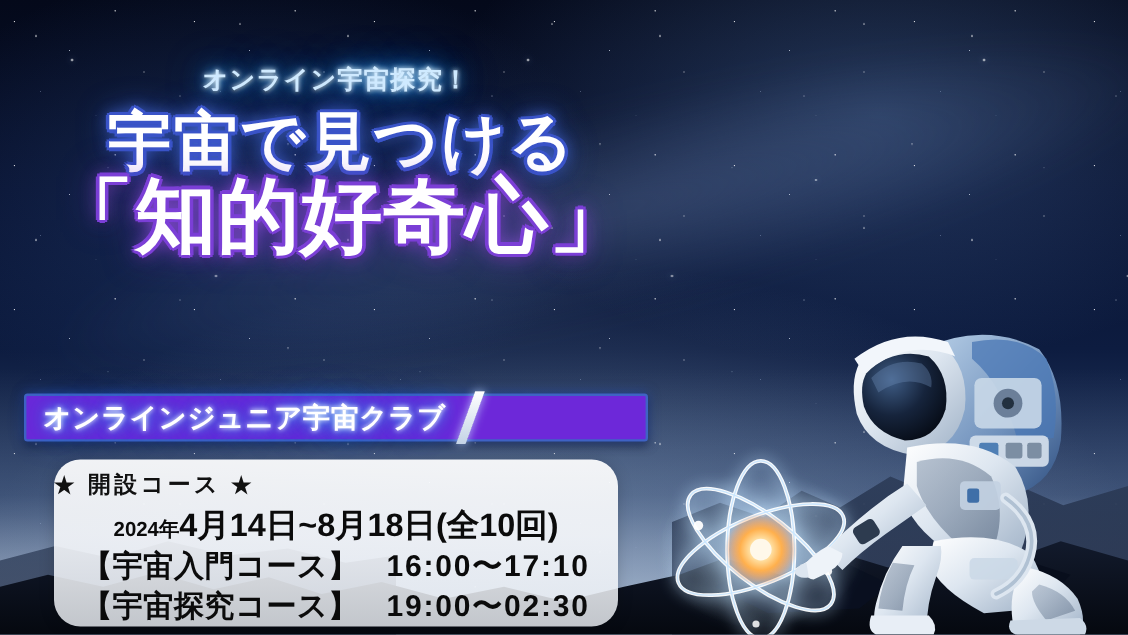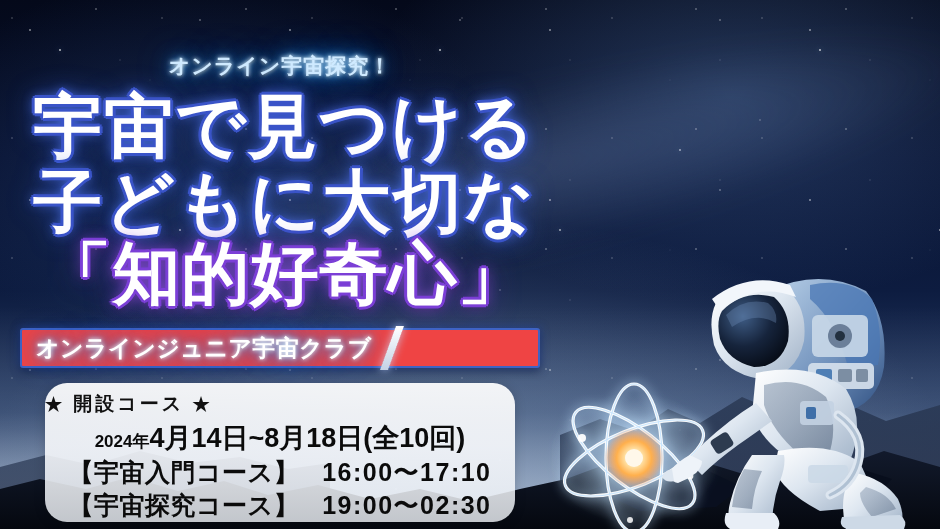--- a/index.html
+++ b/index.html
@@ -119,21 +119,21 @@
   
   .headline { position:absolute; left:0; top:92px; width:570px; }
   .hl-line {
     text-align:center;
     font-weight:bold;
     color:#ffffff;
     white-space:nowrap;
     line-height:1.02;
   }
   .hl-a, .hl-b {
-    font-size:69px;
+    font-size:53px;
     letter-spacing:2px;
     text-shadow:
       -2px -2px 0 #3a54c8, 2px -2px 0 #3a54c8, -2px 2px 0 #3a54c8, 2px 2px 0 #3a54c8,
       -3px 0 0 #3a54c8, 3px 0 0 #3a54c8, 0 -3px 0 #3a54c8, 0 3px 0 #3a54c8,
       0 0 12px rgba(90,130,255,.95),
       0 0 26px rgba(50,90,220,.85),
       0 4px 6px rgba(0,0,0,.45);
   }
   .hl-b { margin-top:6px; }
   .hl-c {
@@ -146,21 +146,21 @@
       0 0 14px rgba(160,90,240,.95),
       0 0 30px rgba(110,50,200,.8),
       0 4px 7px rgba(0,0,0,.45);
   }
 
   
   .banner {
     position:absolute;
     left:20px; top:328px;
     width:520px; height:40px;
-    background:#ef4444;
+    background:#6d28d9;
     border:2px solid #3f63c4;
     border-radius:3px;
     display:flex; align-items:center;
     box-shadow:0 0 10px rgba(40,80,190,.6), 0 3px 8px rgba(0,0,0,.5);
   }
   .banner-text {
     font-size:23px; font-weight:bold; color:#ffffff;
     white-space:nowrap;
     text-shadow:
       0 0 4px #ffffff,
@@ -346,21 +346,20 @@
 
       <path d="M178,160 Q206,180 198,208 Q192,230 170,240" fill="none" stroke="#dde6f0" stroke-width="9" stroke-linecap="round"></path>
       <path d="M178,160 Q206,180 198,208 Q192,230 170,240" fill="none" stroke="#9db0c6" stroke-width="3" stroke-linecap="round" opacity=".7"></path>
     </svg>
   </div>
 
   <div class="tagline">オンライン宇宙探究！</div>
 
   <div class="headline">
     <div class="hl-line hl-a">宇宙で見つける</div>
-    <div class="hl-line hl-b">子どもに大切な</div>
     <div class="hl-line hl-c">「知的好奇心」</div>
   </div>
 
   <div class="banner">
     <span class="banner-text banner-left">オンラインジュニア宇宙クラブ</span>
     <span class="banner-slash"></span>
   </div>
 
   <div class="info-panel">
 

